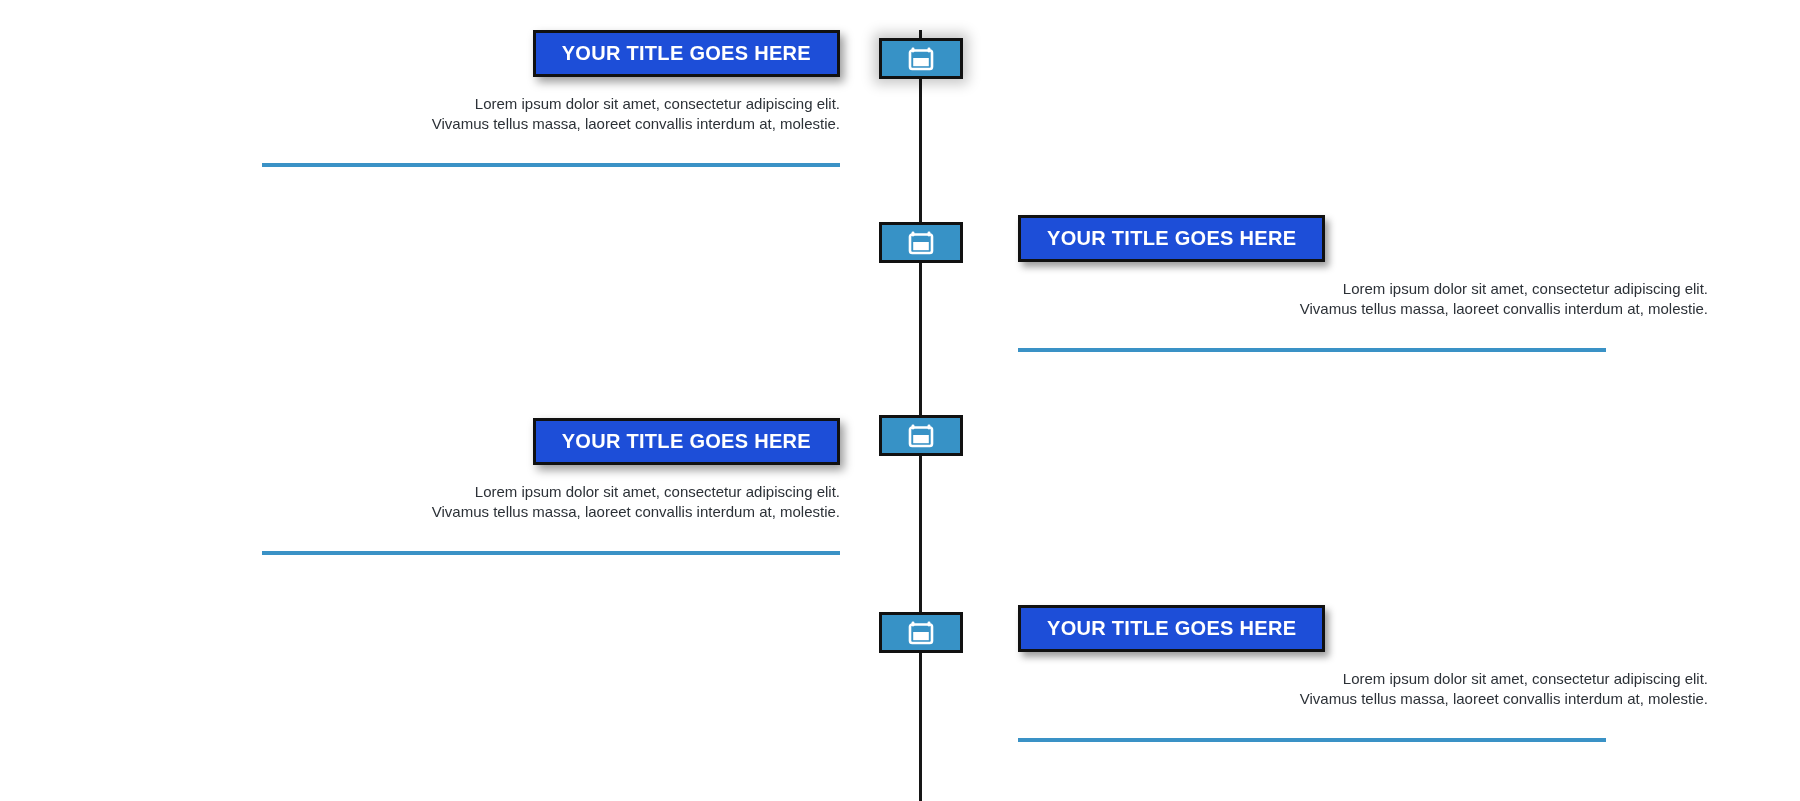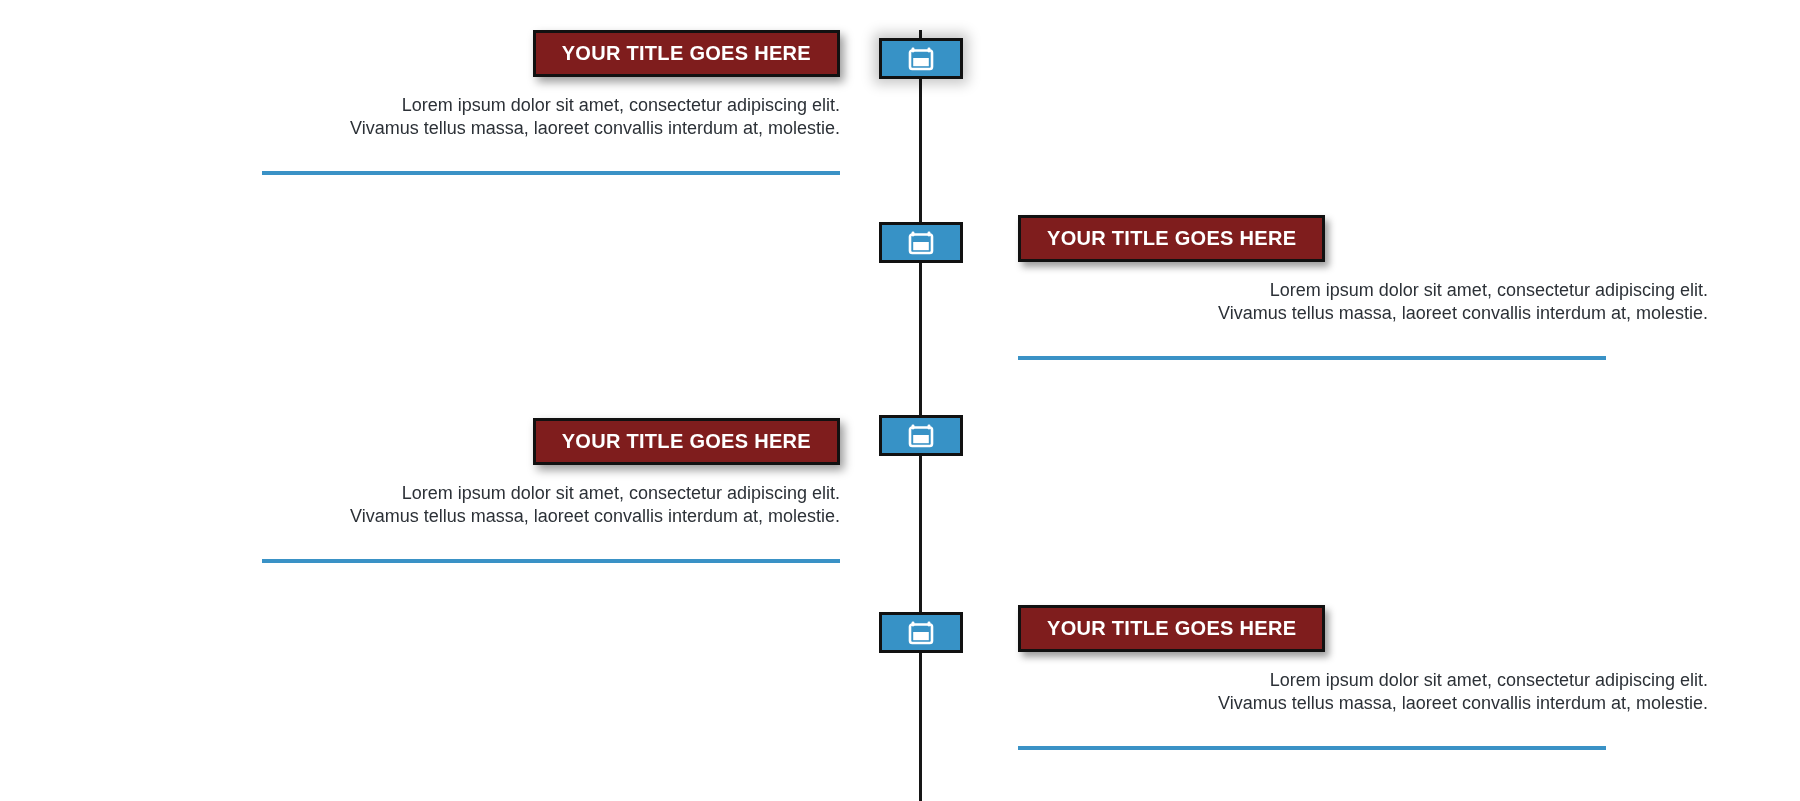--- a/index.html
+++ b/index.html
@@ -61,38 +61,38 @@
   
   .panel {
     position: absolute;
     width: 690px;
   }
   .panel.left  { left: 150px;  text-align: right; }
   .panel.right { left: 1018px; text-align: left; }
 
   .title-btn {
     display: inline-block;
-    background: #7f1d1d;
+    background: #1d4ed8;
     border: 3px solid #111111;
     box-sizing: border-box;
     color: #ffffff;
     font-size: 20px;
     font-weight: bold;
     letter-spacing: 0.3px;
     padding: 10px 26px 11px 26px;
     line-height: 1;
     box-shadow: 4px 5px 7px rgba(0,0,0,0.38);
     white-space: nowrap;
   }
   .panel.left .title-btn  { box-shadow: 4px 5px 9px rgba(0,0,0,0.40); }
 
   .body-text {
     margin-top: 17px;
     color: #2c3137;
-    font-size: 18px;
+    font-size: 15px;
     line-height: 1.30;
     text-align: right;
   }
   .body-text .line {
     display: block;
     white-space: nowrap;
   }
 
   .divider {
     margin-top: 30px;

